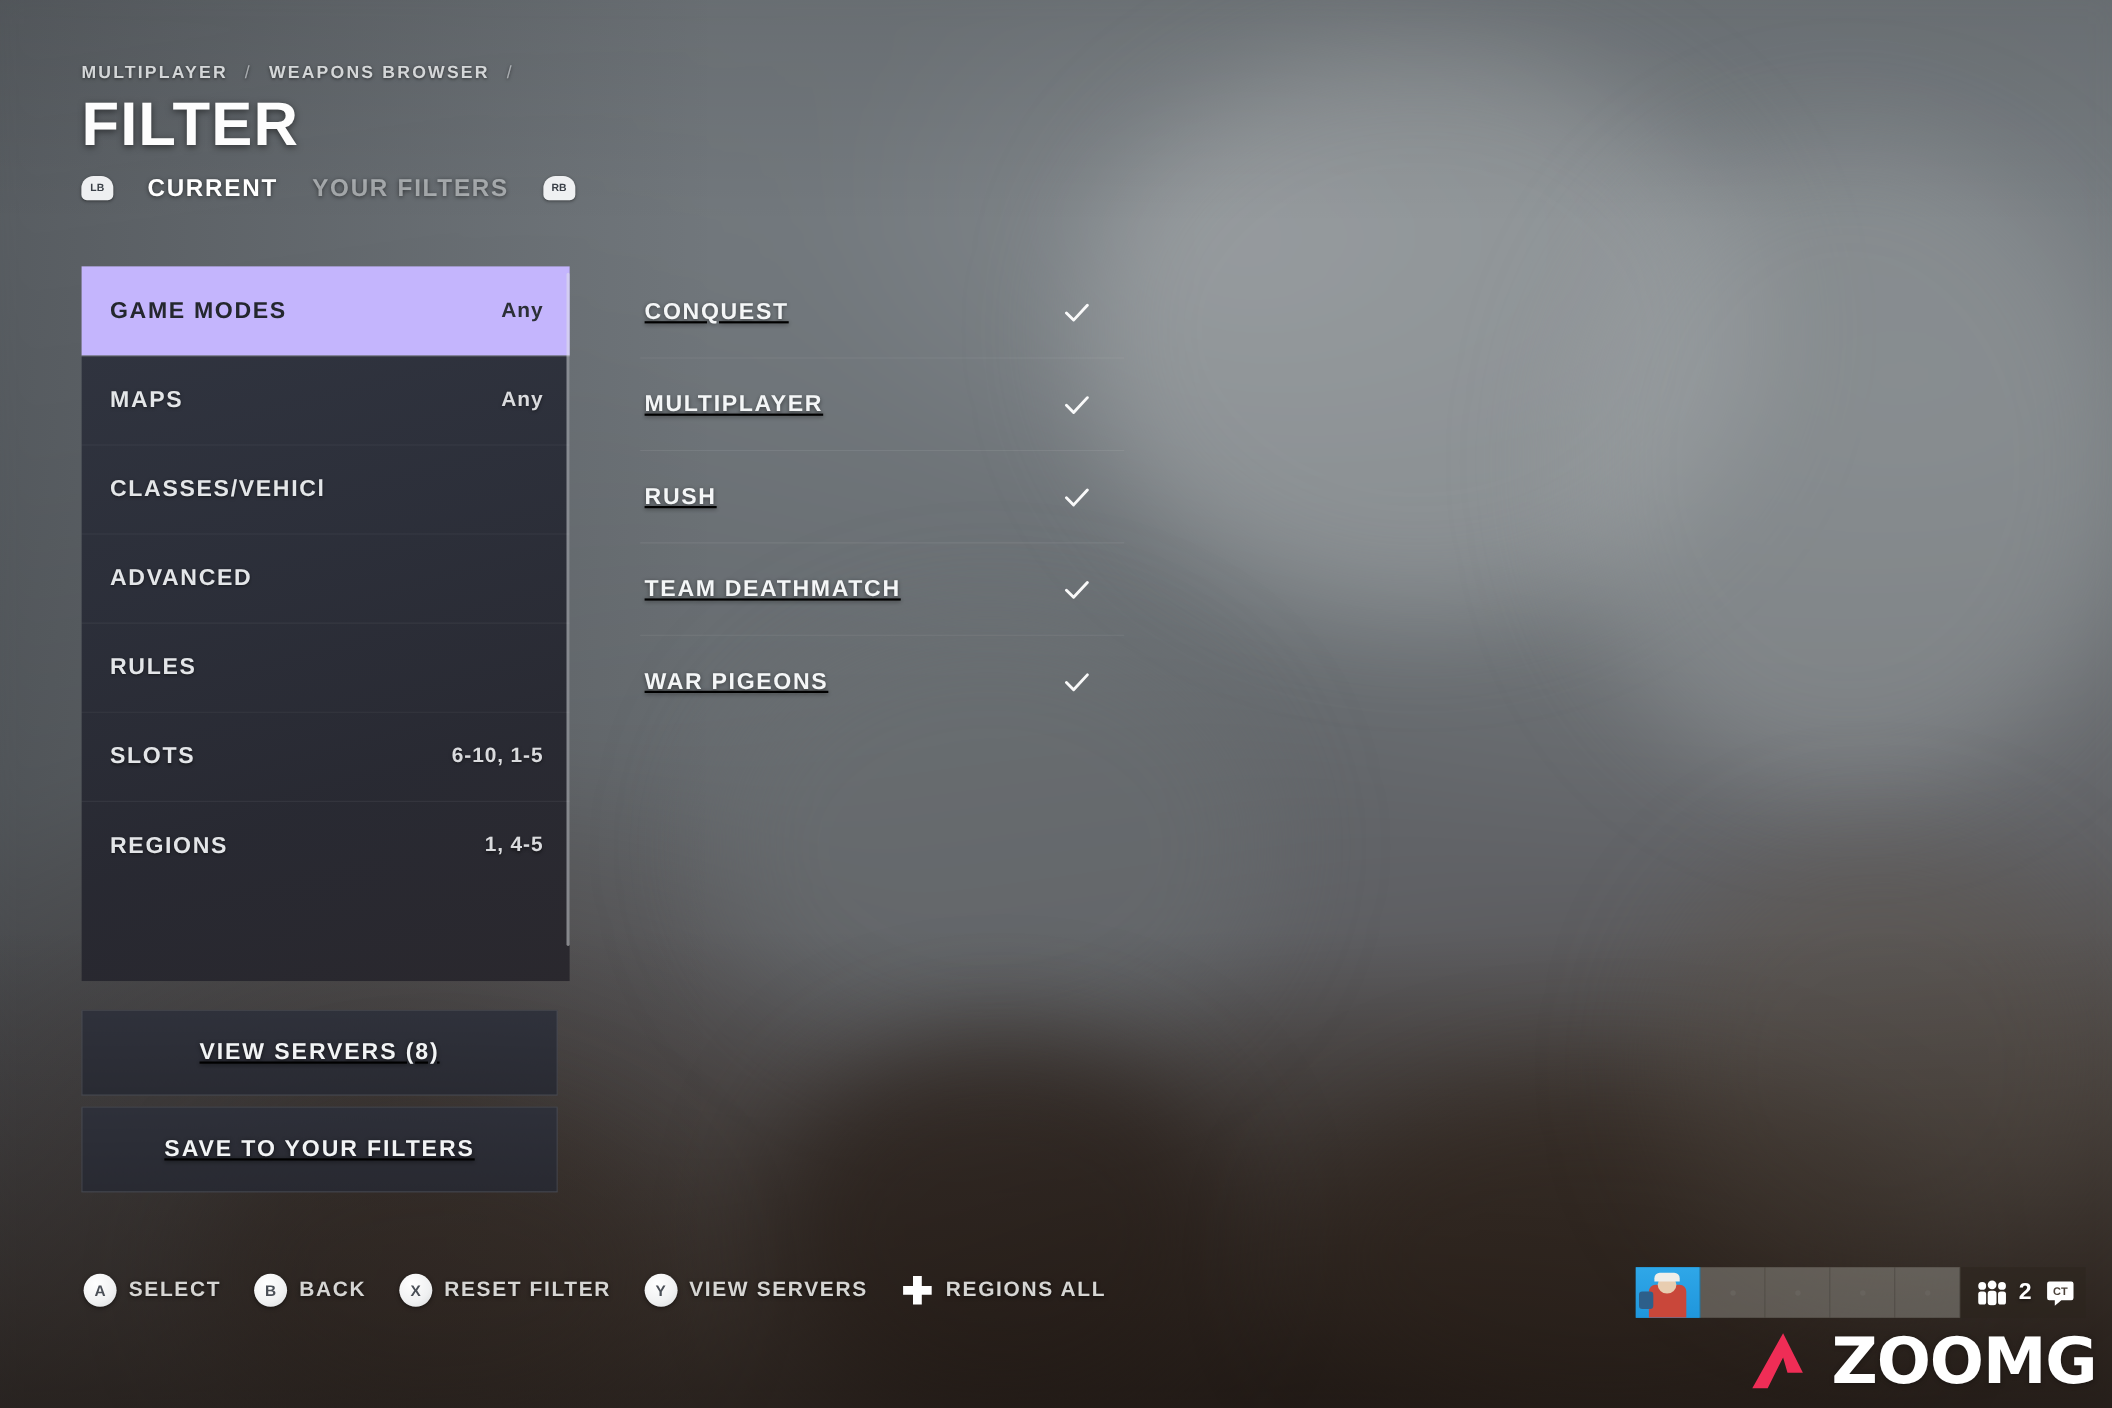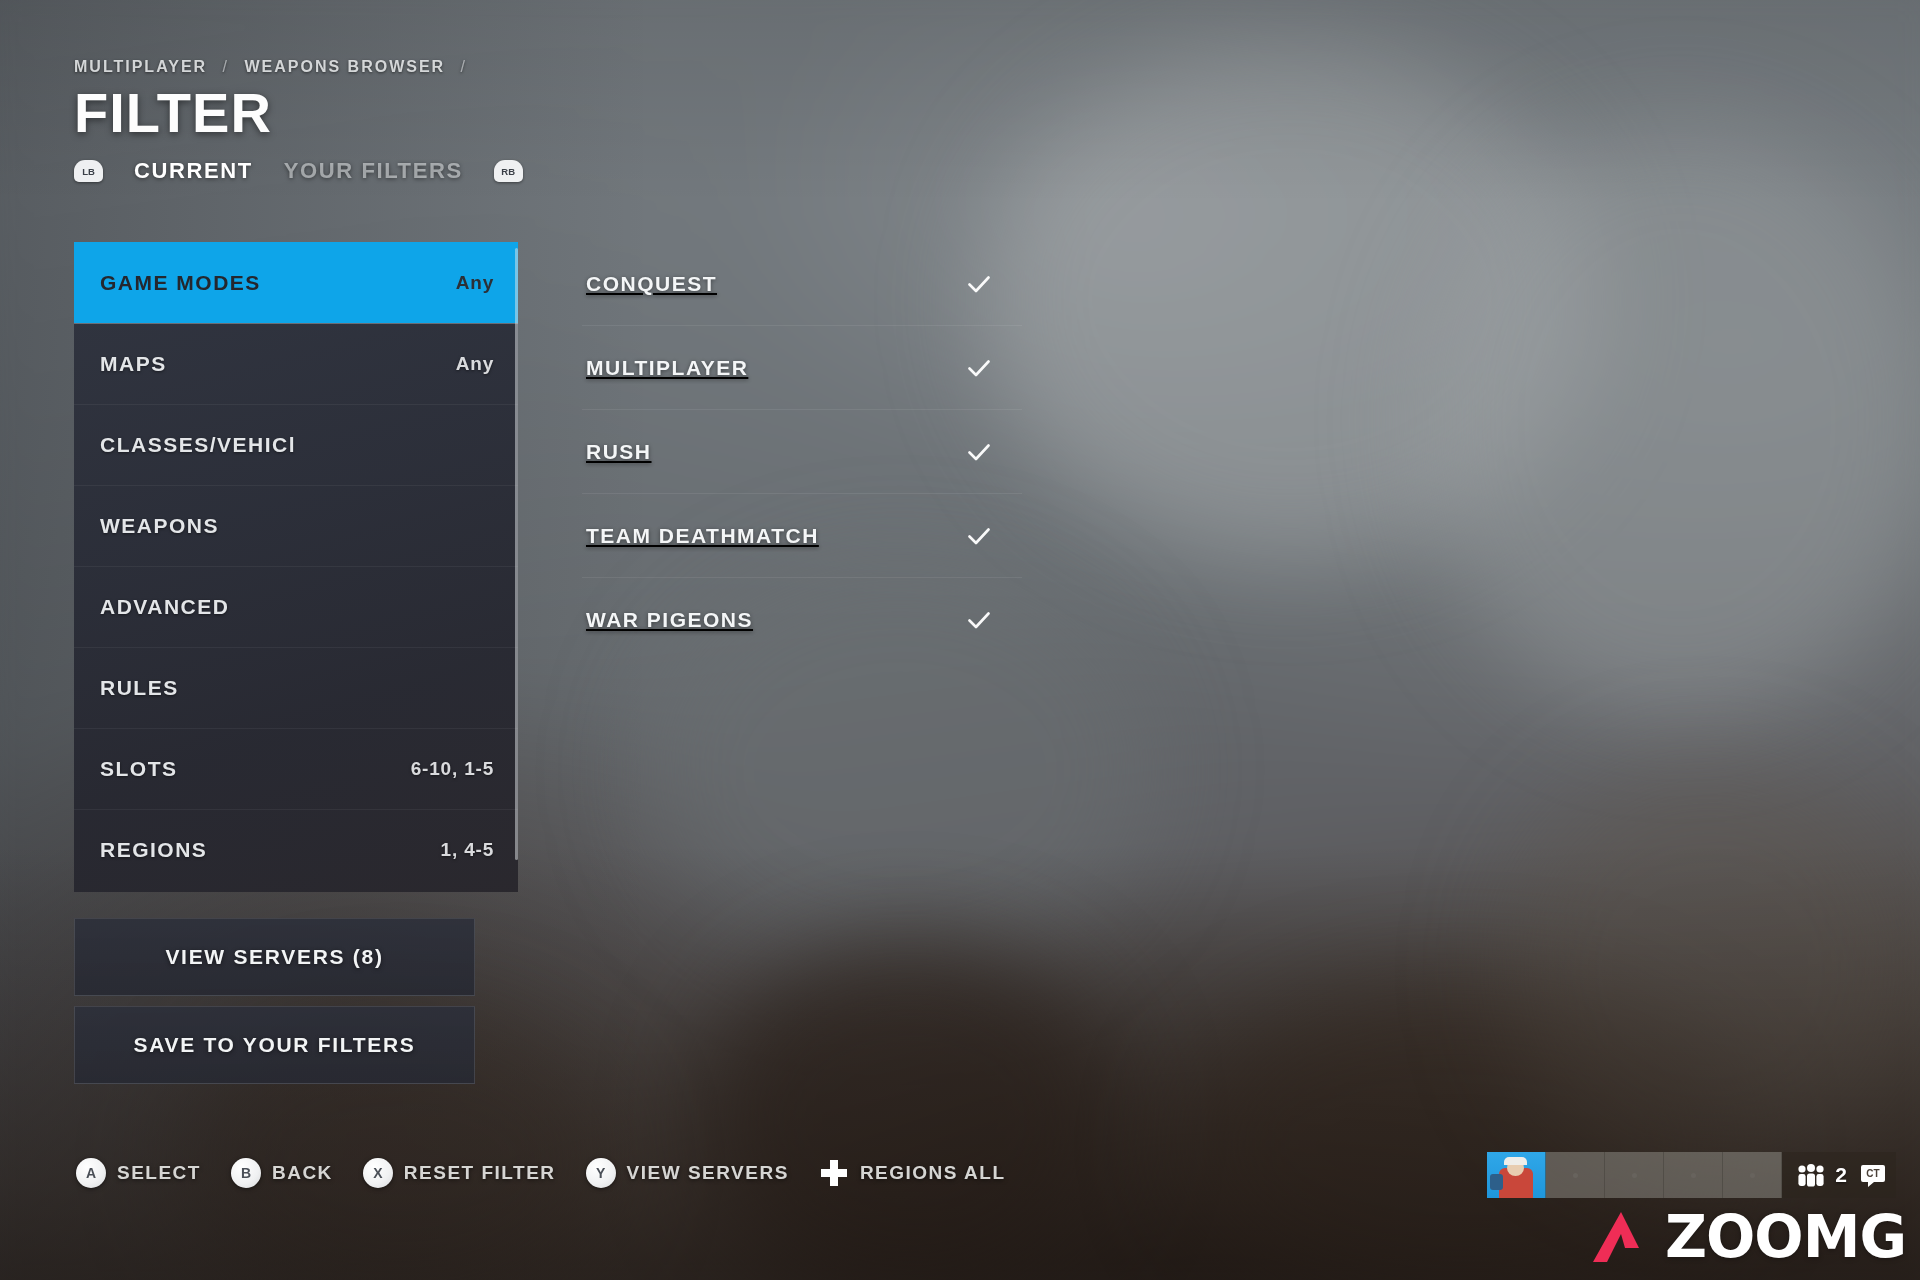--- a/index.html
+++ b/index.html
@@ -86,21 +86,21 @@
   .frow .fname {
     font-size:21px; font-weight:700; letter-spacing:1.5px;
     color:rgba(240,242,244,0.94); white-space:nowrap; overflow:hidden;
     text-shadow:0 1px 3px rgba(0,0,0,0.5);
   }
   .frow .fval {
     font-size:19px; font-weight:700; letter-spacing:0.8px;
     color:rgba(238,240,242,0.90); white-space:nowrap;
     text-shadow:0 1px 3px rgba(0,0,0,0.5);
   }
-  .frow.sel { background:#0ea5e9; border-top:none; box-shadow:0 0 0 1px rgba(255,255,255,0.25); }
+  .frow.sel { background:#c4b5fd; border-top:none; box-shadow:0 0 0 1px rgba(255,255,255,0.25); }
   .frow.sel .fname { color:#24272e; text-shadow:none; font-weight:700; }
   .frow.sel .fval  { color:#2c3037; text-shadow:none; }
 
   .panel-rail {
     position:absolute; right:0px; top:6px; width:3px; height:612px;
     background:rgba(226,229,232,0.50); border-radius:2px;
   }
 
   
   #options { position:absolute; left:582px; top:242px; width:440px; }
@@ -114,21 +114,21 @@
   .oname {
     font-size:21px; font-weight:700; letter-spacing:1.5px; color:#f4f6f7;
     white-space:nowrap; text-shadow:0 1px 4px rgba(0,0,0,0.45);
   }
   .check {
     width:26px; height:26px; flex:none; position:relative; opacity:0.96;
   }
   .check svg { display:block; }
 
   
-  #actions { position:absolute; left:74px; top:918px; width:401px; }
+  #actions { position:absolute; left:74px; top:918px; width:433px;text-decoration:underline; }
   .abtn {
     height:78px; display:flex; align-items:center; justify-content:center;
     background:linear-gradient(180deg, rgba(44,47,58,0.88) 0%, rgba(39,41,50,0.90) 100%);
     border:1px solid rgba(255,255,255,0.12);
     margin-bottom:10px;
   }
   .abtn span {
     font-size:21px; font-weight:700; letter-spacing:1.7px; color:#f2f4f5;
     text-shadow:0 1px 4px rgba(0,0,0,0.55);
   }
@@ -242,24 +242,20 @@
       <div class="frow sel">
         <div class="fname">GAME MODES</div>
         <div class="fval">Any</div>
       </div>
       <div class="frow">
         <div class="fname">MAPS</div>
         <div class="fval">Any</div>
       </div>
       <div class="frow">
         <div class="fname">CLASSES/VEHICl</div>
-        <div class="fval"></div>
-      </div>
-      <div class="frow">
-        <div class="fname">WEAPONS</div>
         <div class="fval"></div>
       </div>
       <div class="frow">
         <div class="fname">ADVANCED</div>
         <div class="fval"></div>
       </div>
       <div class="frow">
         <div class="fname">RULES</div>
         <div class="fval"></div>
       </div>

